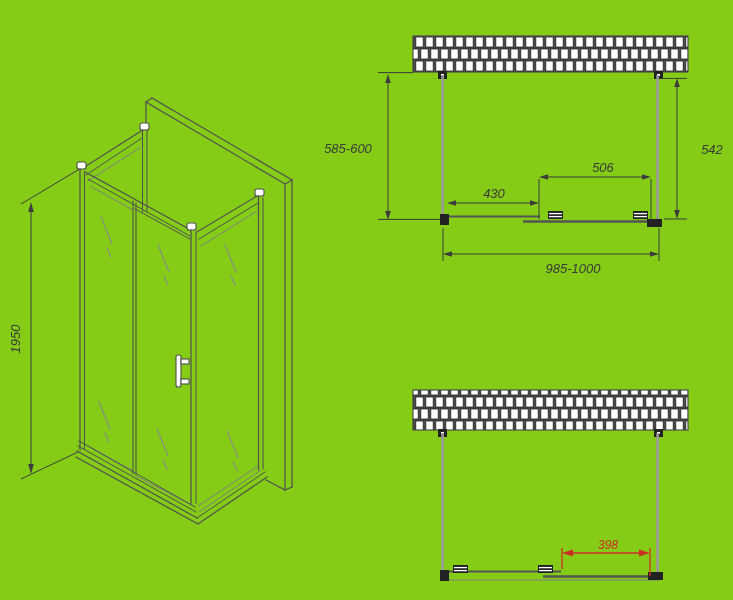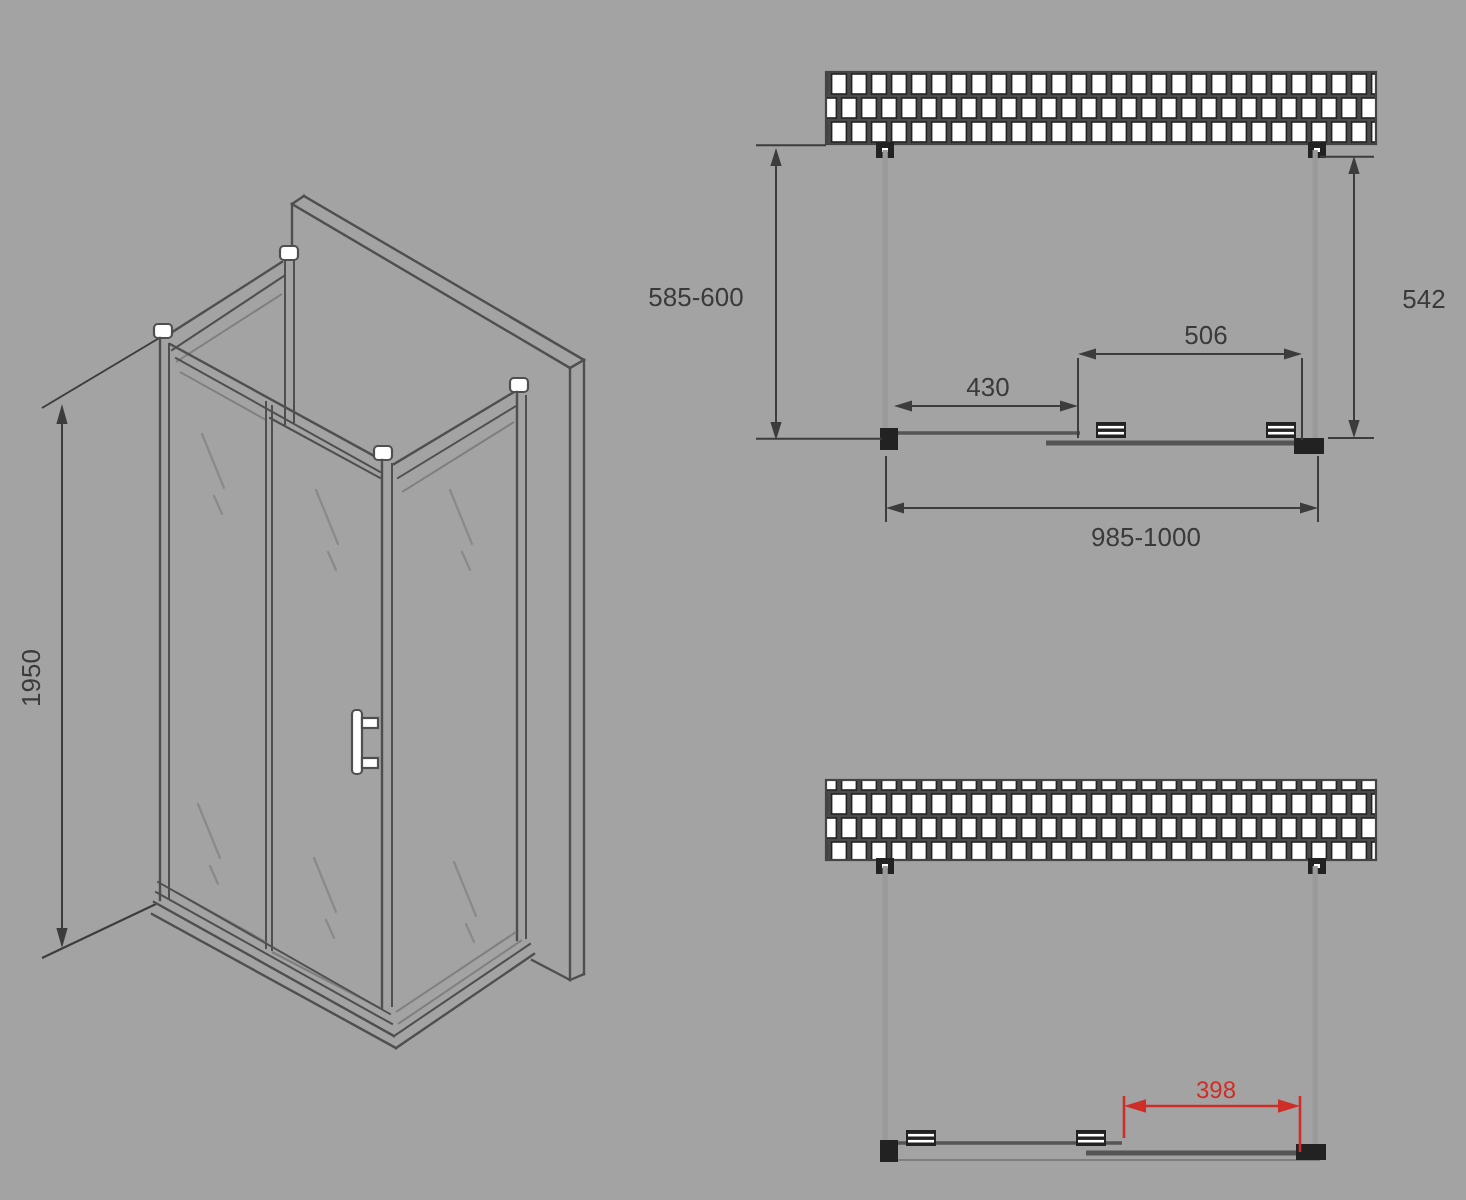--- a/index.html
+++ b/index.html
@@ -1,16 +1,16 @@
 <!DOCTYPE html>
 <html><head>
 <meta charset="utf-8">
 <style>
   html,body{margin:0;padding:0;background:#fff;}
-  .canvas{position:relative;width:733px;height:600px;background:#a3a3a3;overflow:hidden;}
+  .canvas{position:relative;width:733px;height:600px;background:#84cc16;overflow:hidden;font-style:italic;}
   svg{display:block;}
   .ln{stroke:#4f4f4f;stroke-width:1.2;fill:none;stroke-linecap:square;}
   .ln2{stroke:#4f4f4f;stroke-width:1;fill:none;stroke-linecap:square;}
   .thin{stroke:#7f7f7f;stroke-width:1;fill:none;}
   .shine{stroke:#8a8a8a;stroke-width:1.1;fill:none;stroke-linecap:round;}
   .dim{stroke:#3c3c3c;stroke-width:1;fill:none;}
   .arrow{fill:#3c3c3c;stroke:none;}
   .wall{stroke:#9a9a9a;stroke-width:2.6;fill:none;}
   .rail{stroke:#555;stroke-width:1.8;fill:none;}
   .rail2{stroke:#555;stroke-width:2.4;fill:none;}

